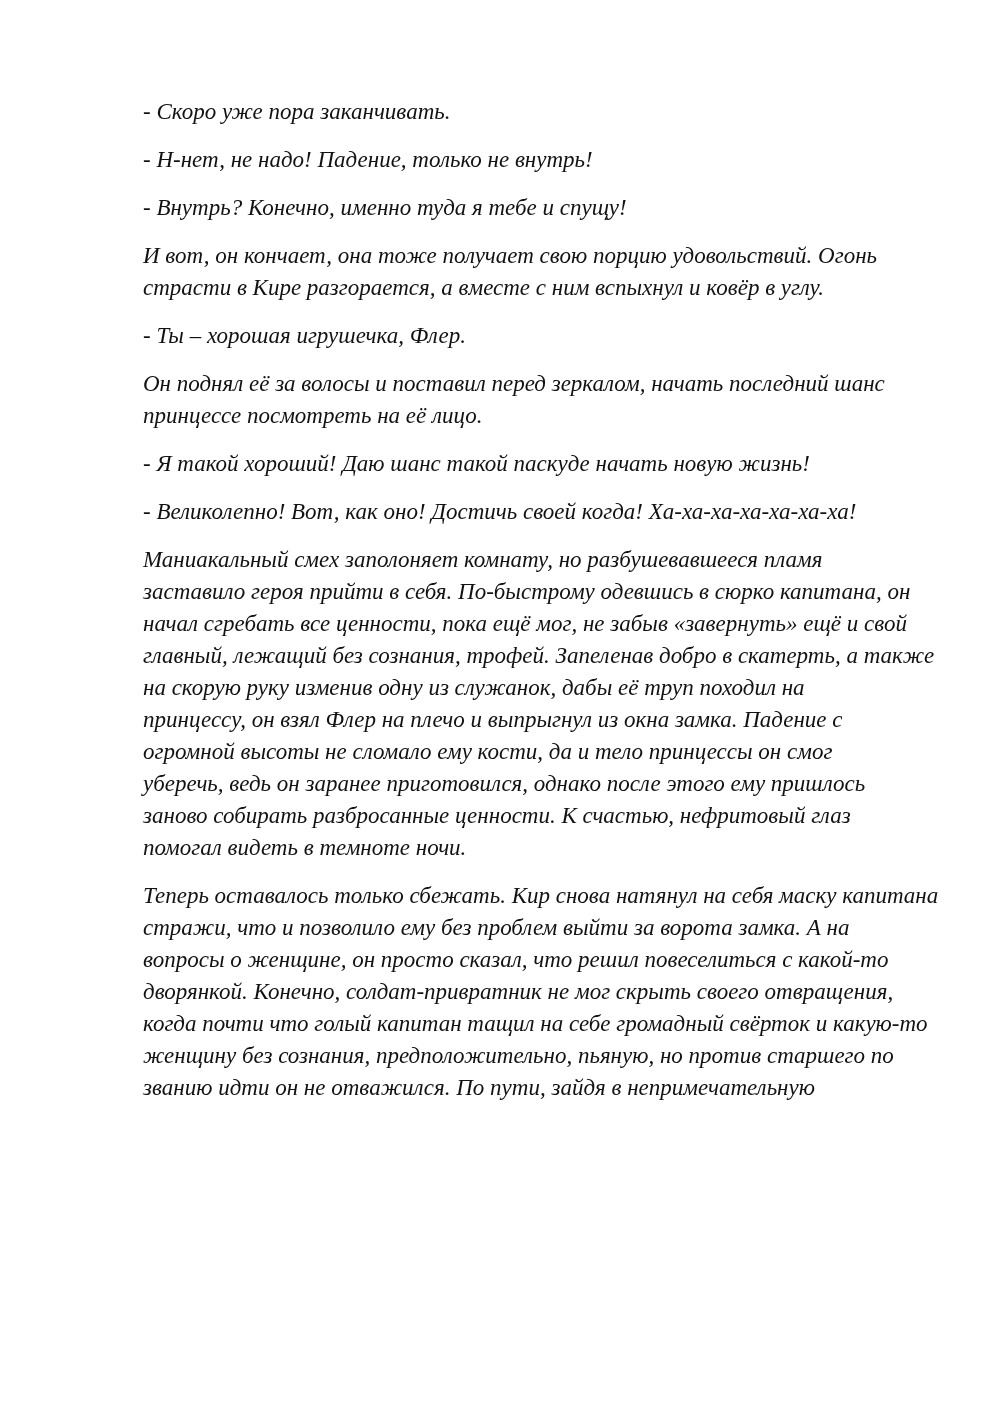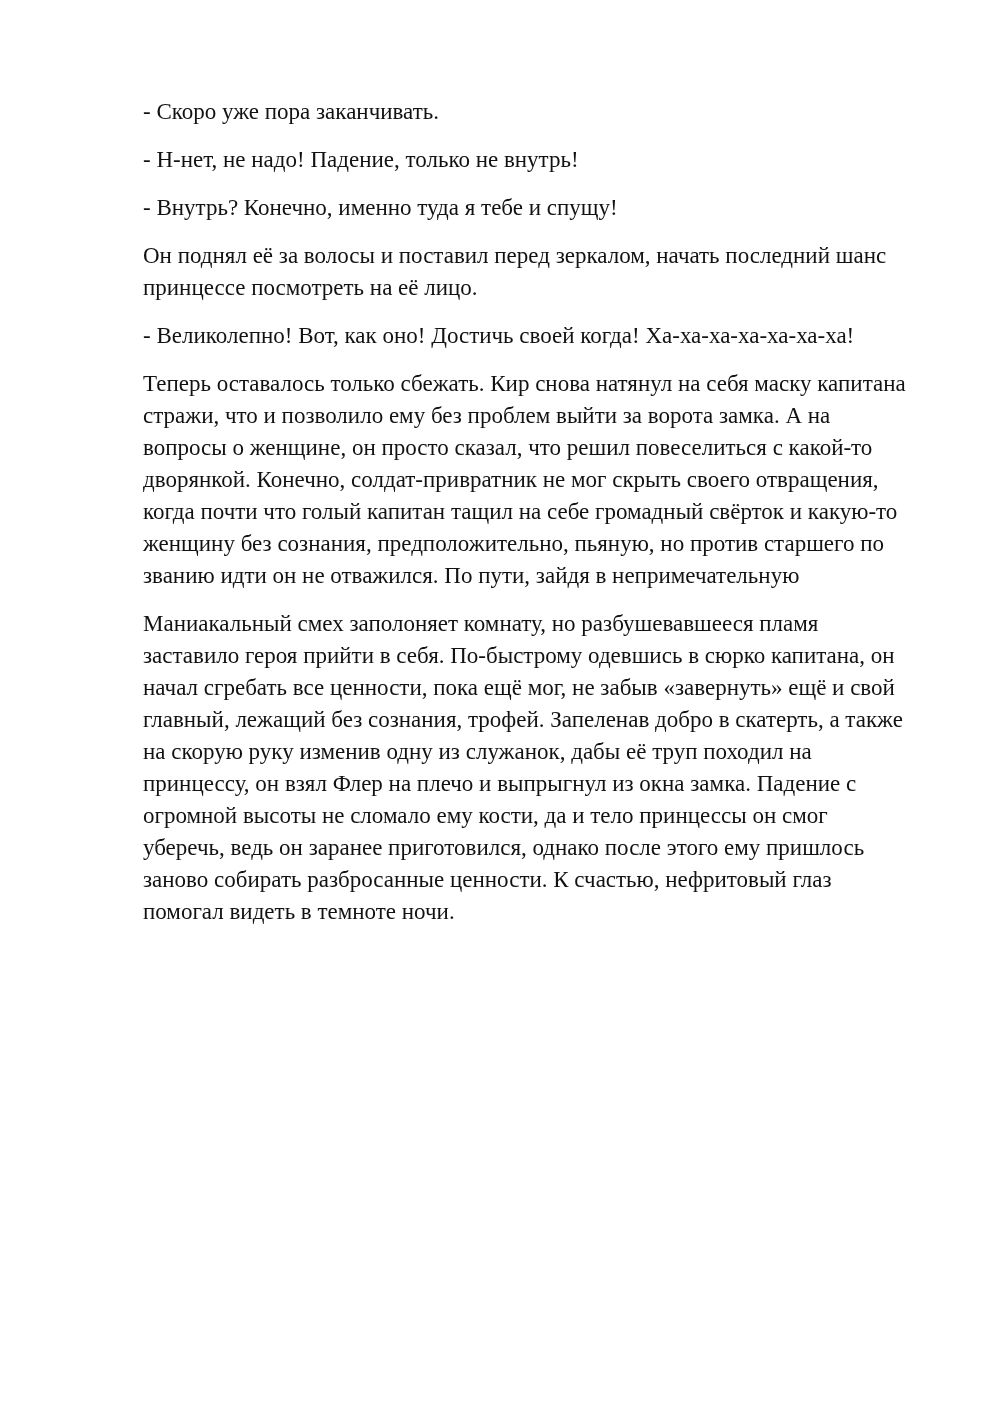--- a/index.html
+++ b/index.html
@@ -16,51 +16,56 @@
   }
   .page {
     position: absolute;
     top: 0;
     left: 0;
     width: 1000px;
     height: 1398px;
     background: #ffffff;
     box-sizing: border-box;
     padding: 96px 47px 0 143px;
+    font-style: italic;
   }
   .para {
     margin: 0 0 16px 0;
     font-size: 23px;
     line-height: 32px;
     color: #121212;
     white-space: pre-line;
     text-align: left;
     -webkit-font-smoothing: antialiased;
   }
 </style>
 </head>
 <body>
 
 <div class="page">
   <p class="para">- Скоро уже пора заканчивать.</p>
   <p class="para">- Н-нет, не надо! Падение, только не внутрь!</p>
   <p class="para">- Внутрь? Конечно, именно туда я тебе и спущу!</p>
+  <p class="para">И вот, он кончает, она тоже получает свою порцию удовольствий. Огонь
+страсти в Кире разгорается, а вместе с ним вспыхнул и ковёр в углу.</p>
+  <p class="para">- Ты – хорошая игрушечка, Флер.</p>
   <p class="para">Он поднял её за волосы и поставил перед зеркалом, начать последний шанс
 принцессе посмотреть на её лицо.</p>
+  <p class="para">- Я такой хороший! Даю шанс такой паскуде начать новую жизнь!</p>
   <p class="para">- Великолепно! Вот, как оно! Достичь своей когда! Ха-ха-ха-ха-ха-ха-ха!</p>
-  <p class="para">Теперь оставалось только сбежать. Кир снова натянул на себя маску капитана
-стражи, что и позволило ему без проблем выйти за ворота замка. А на
-вопросы о женщине, он просто сказал, что решил повеселиться с какой-то
-дворянкой. Конечно, солдат-привратник не мог скрыть своего отвращения,
-когда почти что голый капитан тащил на себе громадный свёрток и какую-то
-женщину без сознания, предположительно, пьяную, но против старшего по
-званию идти он не отважился. По пути, зайдя в непримечательную</p>
   <p class="para">Маниакальный смех заполоняет комнату, но разбушевавшееся пламя
 заставило героя прийти в себя. По-быстрому одевшись в сюрко капитана, он
 начал сгребать все ценности, пока ещё мог, не забыв «завернуть» ещё и свой
 главный, лежащий без сознания, трофей. Запеленав добро в скатерть, а также
 на скорую руку изменив одну из служанок, дабы её труп походил на
 принцессу, он взял Флер на плечо и выпрыгнул из окна замка. Падение с
 огромной высоты не сломало ему кости, да и тело принцессы он смог
 уберечь, ведь он заранее приготовился, однако после этого ему пришлось
 заново собирать разбросанные ценности. К счастью, нефритовый глаз
 помогал видеть в темноте ночи.</p>
+  <p class="para">Теперь оставалось только сбежать. Кир снова натянул на себя маску капитана
+стражи, что и позволило ему без проблем выйти за ворота замка. А на
+вопросы о женщине, он просто сказал, что решил повеселиться с какой-то
+дворянкой. Конечно, солдат-привратник не мог скрыть своего отвращения,
+когда почти что голый капитан тащил на себе громадный свёрток и какую-то
+женщину без сознания, предположительно, пьяную, но против старшего по
+званию идти он не отважился. По пути, зайдя в непримечательную</p>
 </div>
 
 </body></html>

